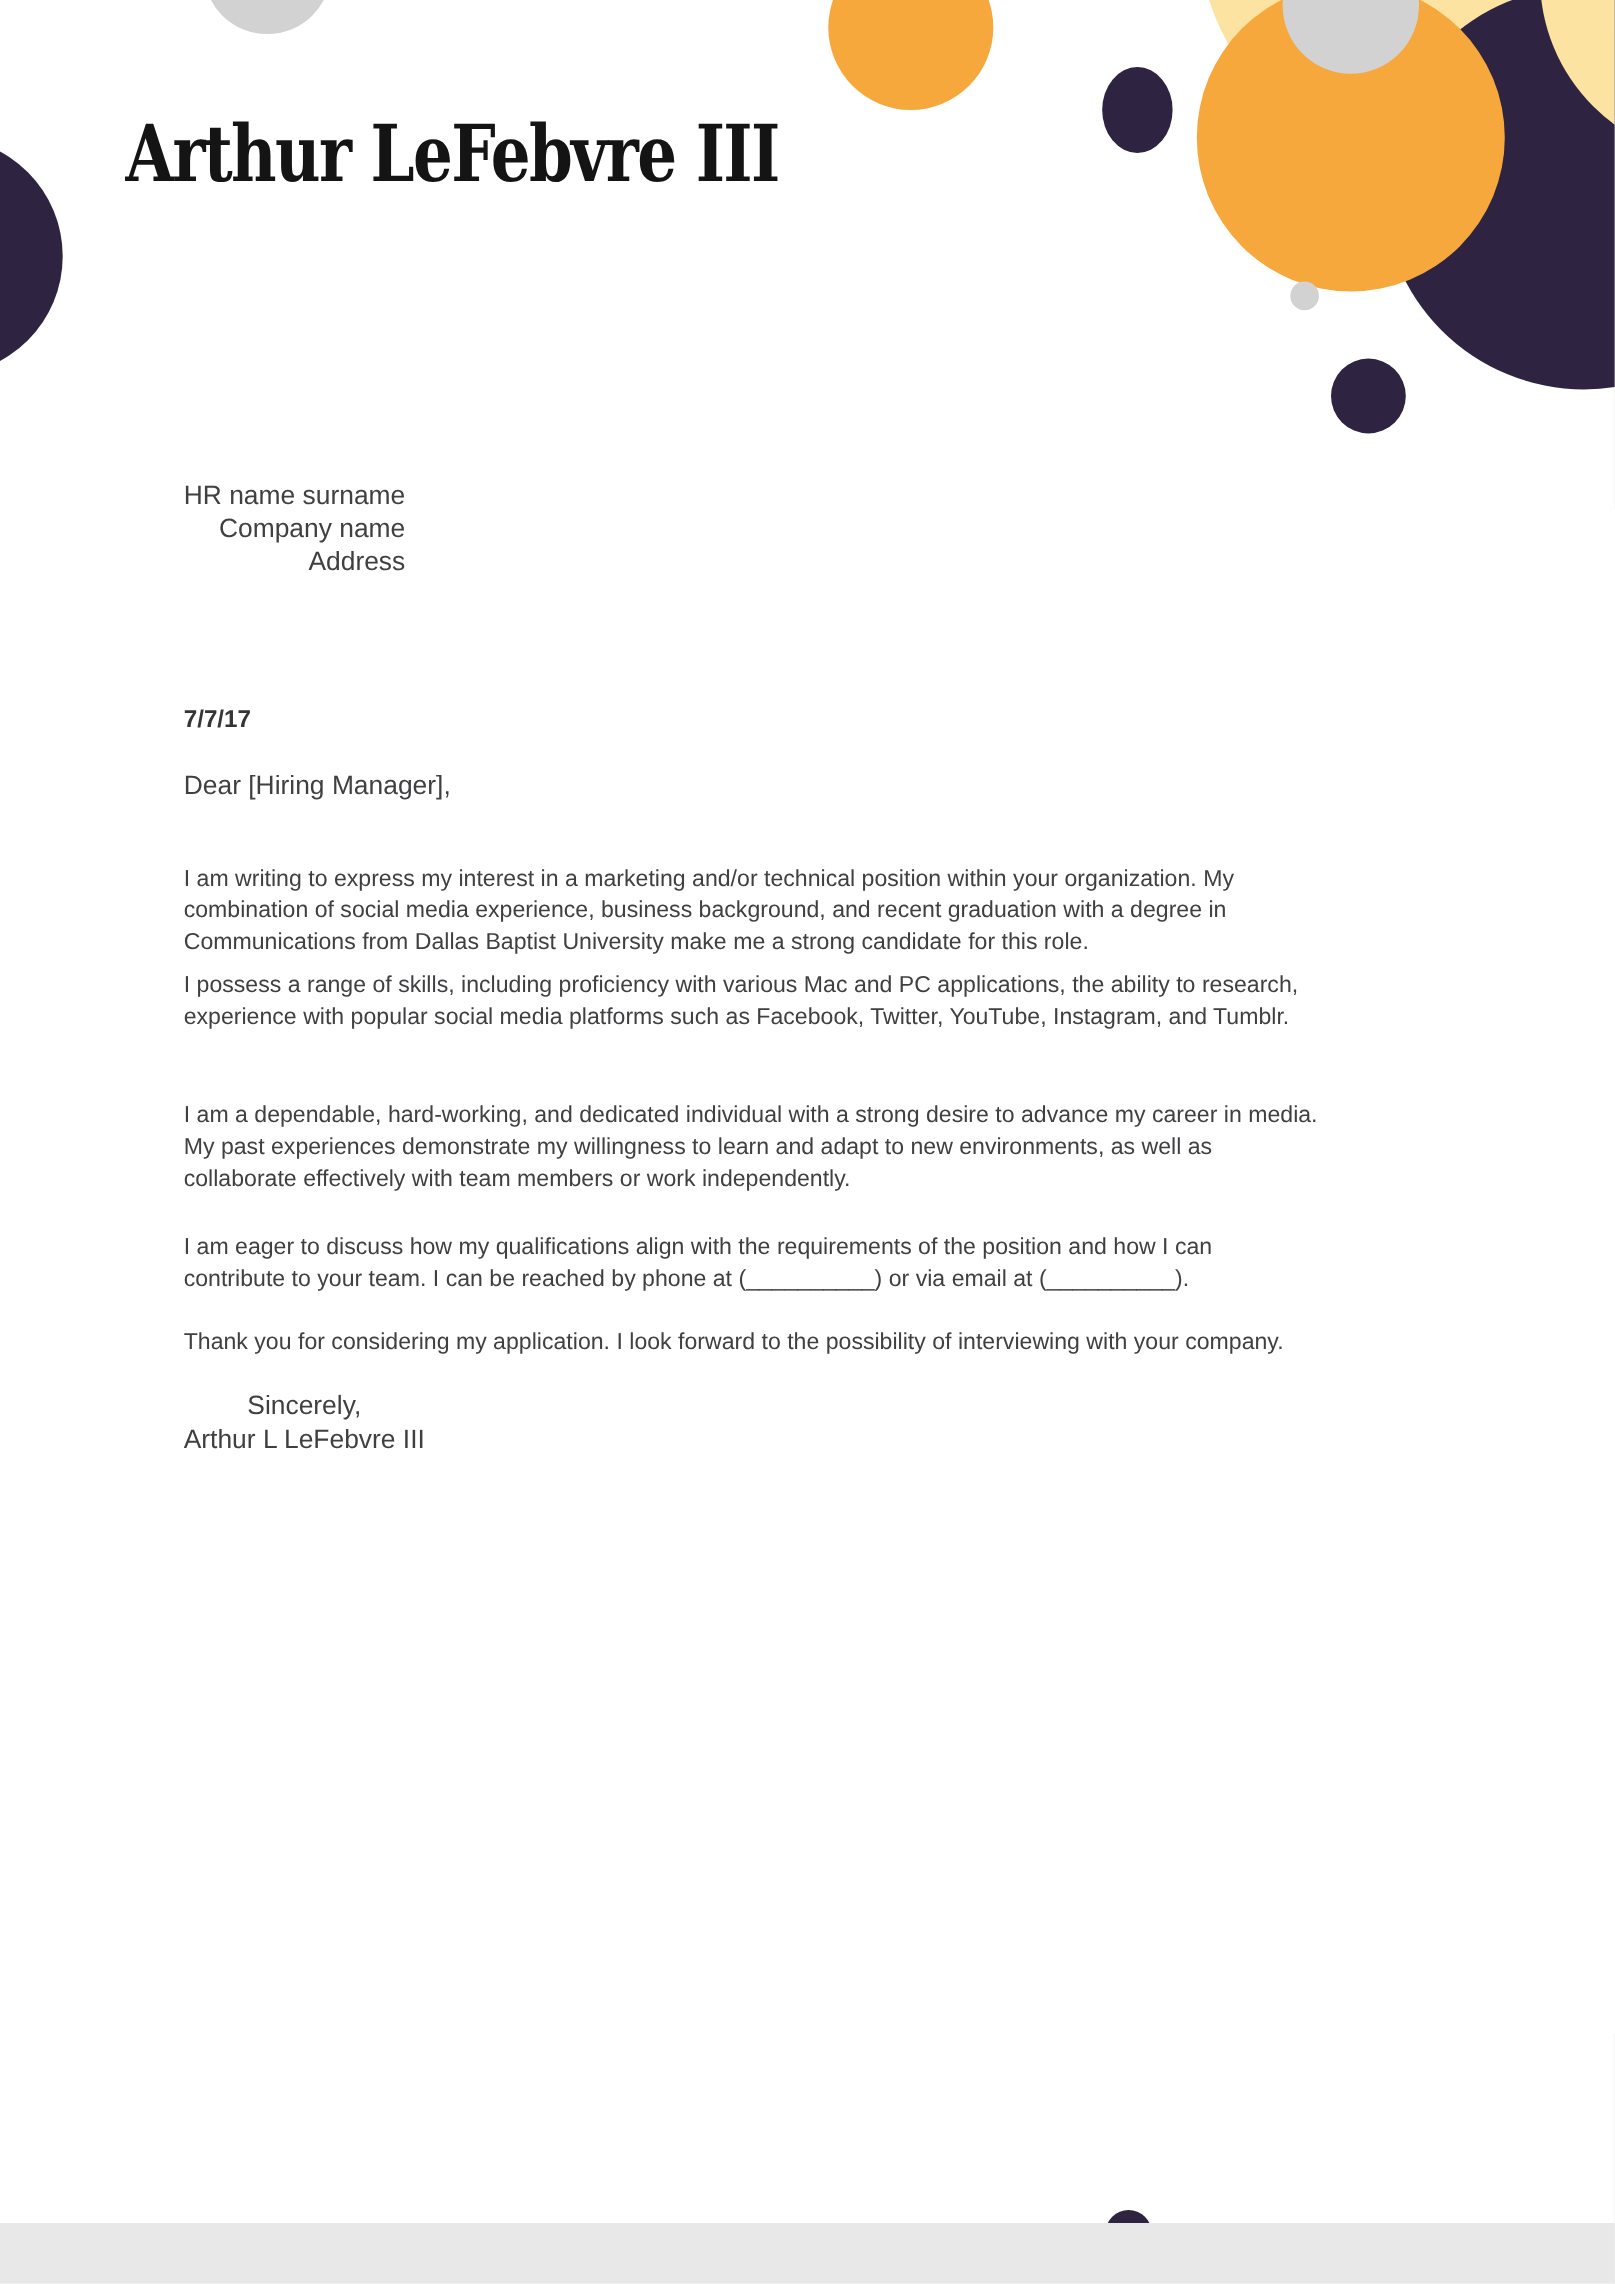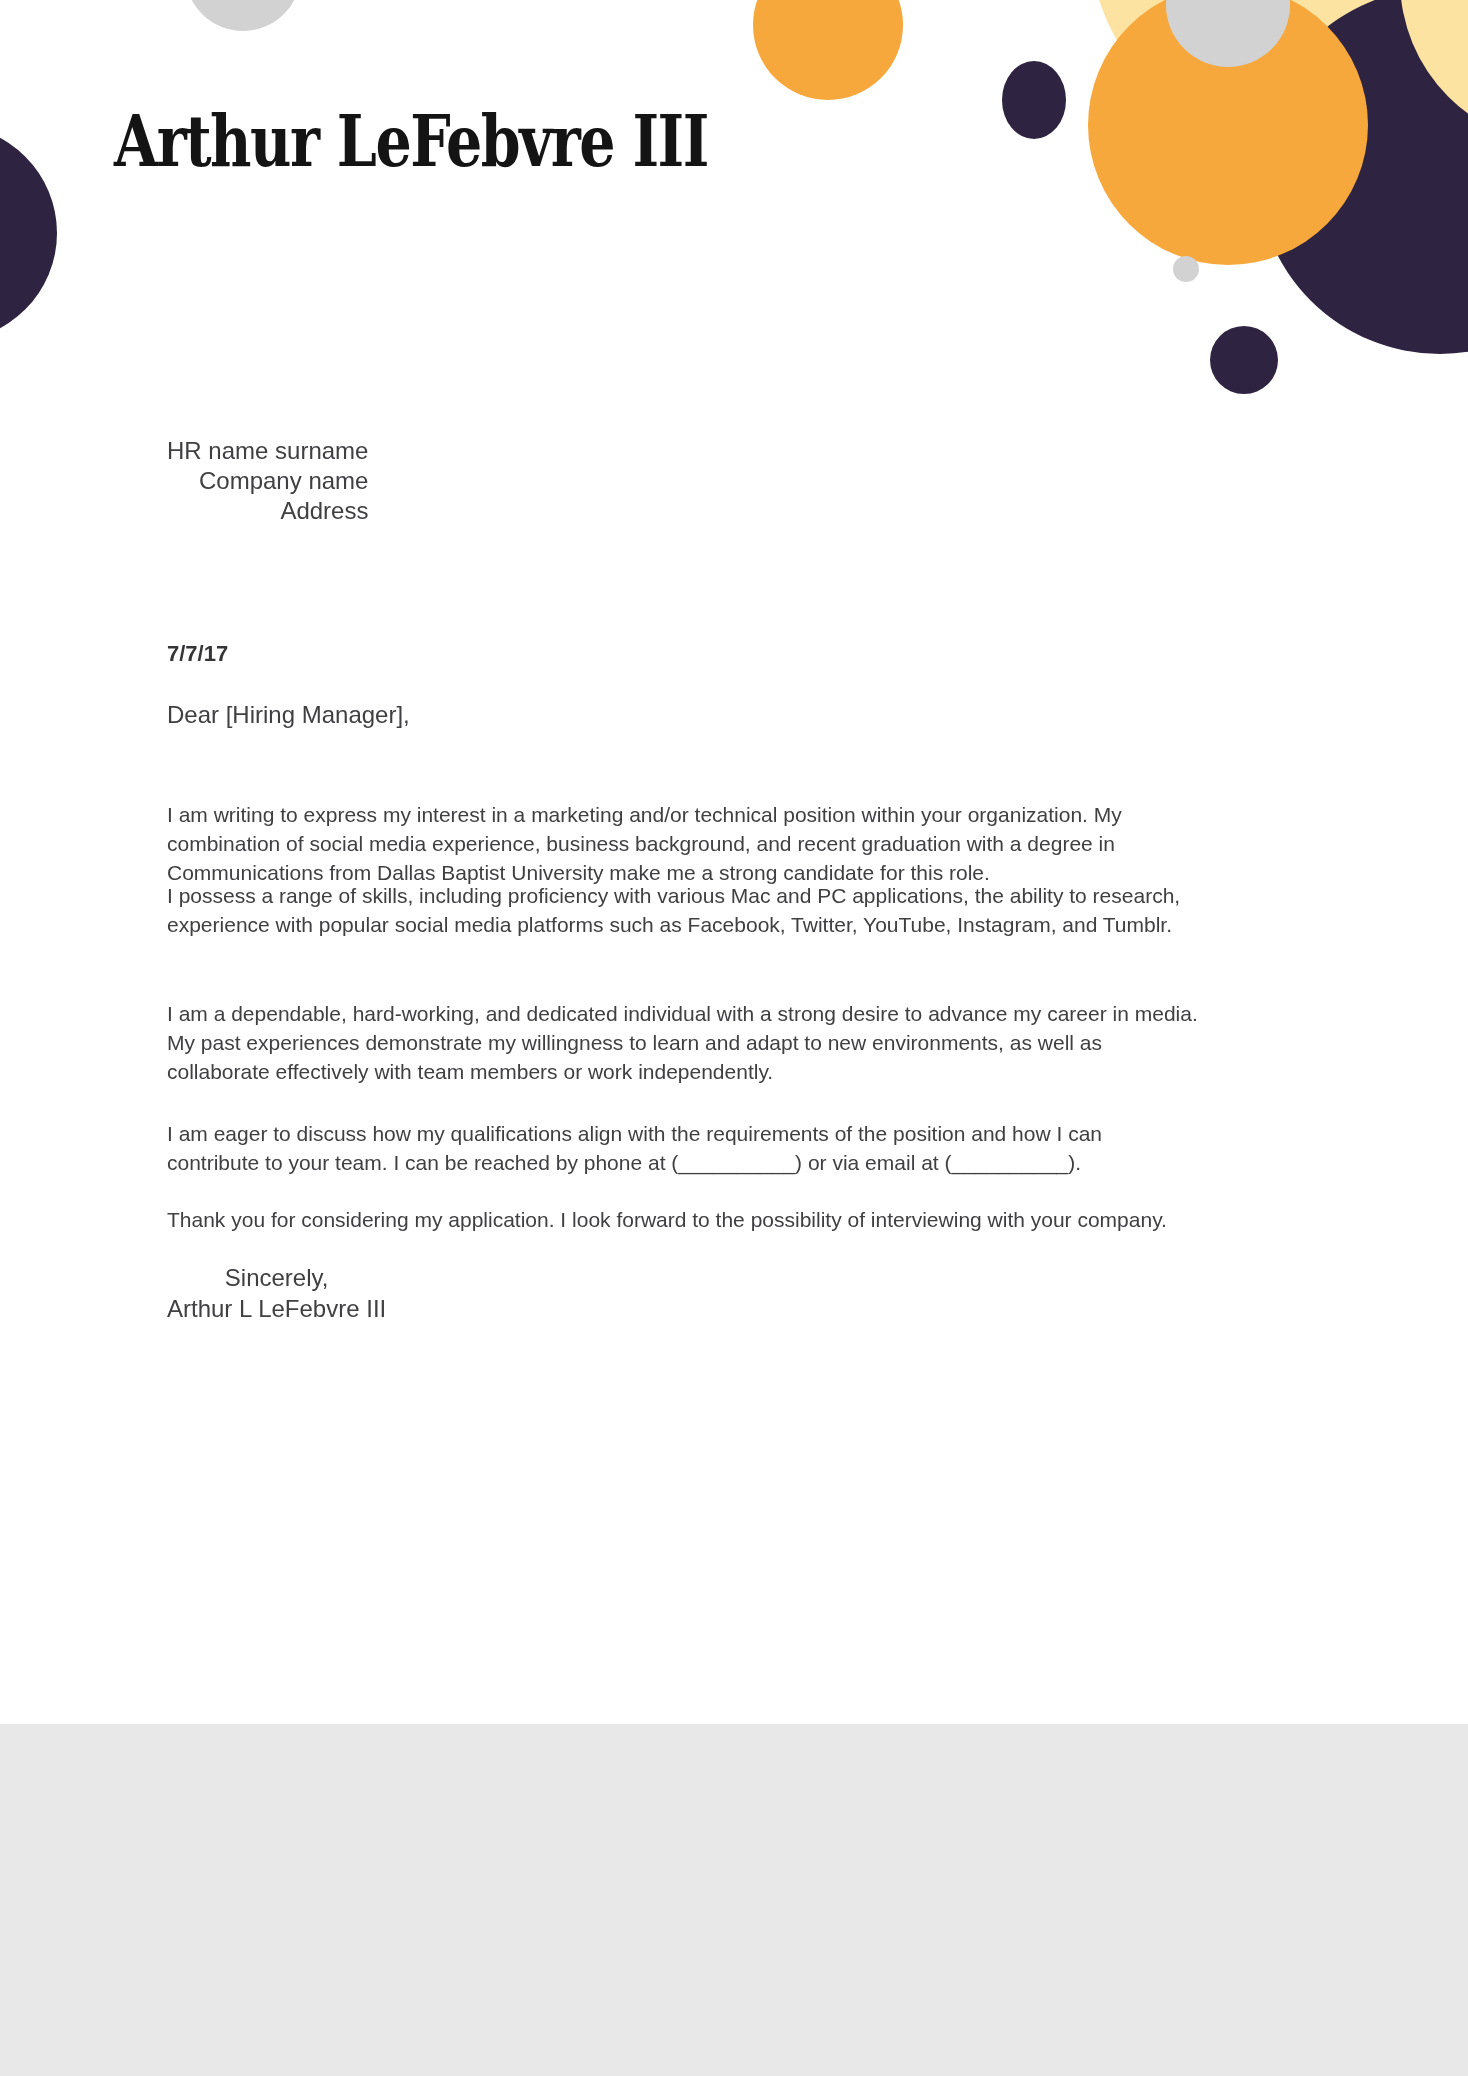--- a/index.html
+++ b/index.html
@@ -1,18 +1,18 @@
 <!DOCTYPE html>
 <html style="--orange: #F6A83C; --paleyellow: #FCE3A2; --darkpurple: #2E2340; --graycircle: #D2D2D3; --titletext: #141414; --bodytext: #404043; --datetext: #353538;"><head>
 <meta charset="utf-8">
 <style>
   html,body{margin:0;padding:0;background:#e8e8e8;}
   .page{
     position:relative;
-    width:1468px;height:1724px;
+    width:1468px;height:2021px;
     margin:0 auto;
     background:#ffffff;
     overflow:hidden;
     font-family:"Liberation Sans", sans-serif;
   }
   .circle{position:absolute;border-radius:50%;}
   
   .c-pale-big   {left:1090px;top:-260px;width:400px;height:400px;background:var(--paleyellow);}
   .c-dark-corner{left:1257px;top:-12px;width:366px;height:366px;background:var(--darkpurple);}
   .c-pale-corner{left:1400px;top:-185px;width:330px;height:330px;background:var(--paleyellow);}
@@ -34,21 +34,21 @@
     font-family:"DejaVu Serif", serif;
     font-weight:700;font-size:57px;letter-spacing:-1.5px;
     color:var(--titletext);
     transform:scaleY(1.25);transform-origin:0 0;
     white-space:nowrap;
   }
   .recipient{position:absolute;left:167px;top:436px;font-size:24px;line-height:30px;color:var(--bodytext);text-align:right;}
   .date{position:absolute;left:167px;top:641px;font-size:22px;font-weight:700;color:var(--datetext);}
   .salutation{position:absolute;left:167px;top:701px;font-size:24px;color:var(--bodytext);}
   .para{position:absolute;left:167px;font-size:21px;line-height:29px;color:var(--bodytext);white-space:nowrap;}
-  .p1{top:800px}.p2{top:881px}.p3{top:999px}.p4{top:1119px}.p5{top:1205px}
+  .p1{top:784px}.p2{top:881px}.p3{top:999px}.p4{top:1119px}.p5{top:1205px}
   .closing{position:absolute;left:167px;top:1262px;font-size:24px;line-height:31px;color:var(--bodytext);text-align:center;}
 </style>
 </head>
 <body>
 
 <div class="page">
 
   <span class="circle c-pale-big"></span>
   <span class="circle c-dark-corner"></span>
   <span class="circle c-pale-corner"></span>

